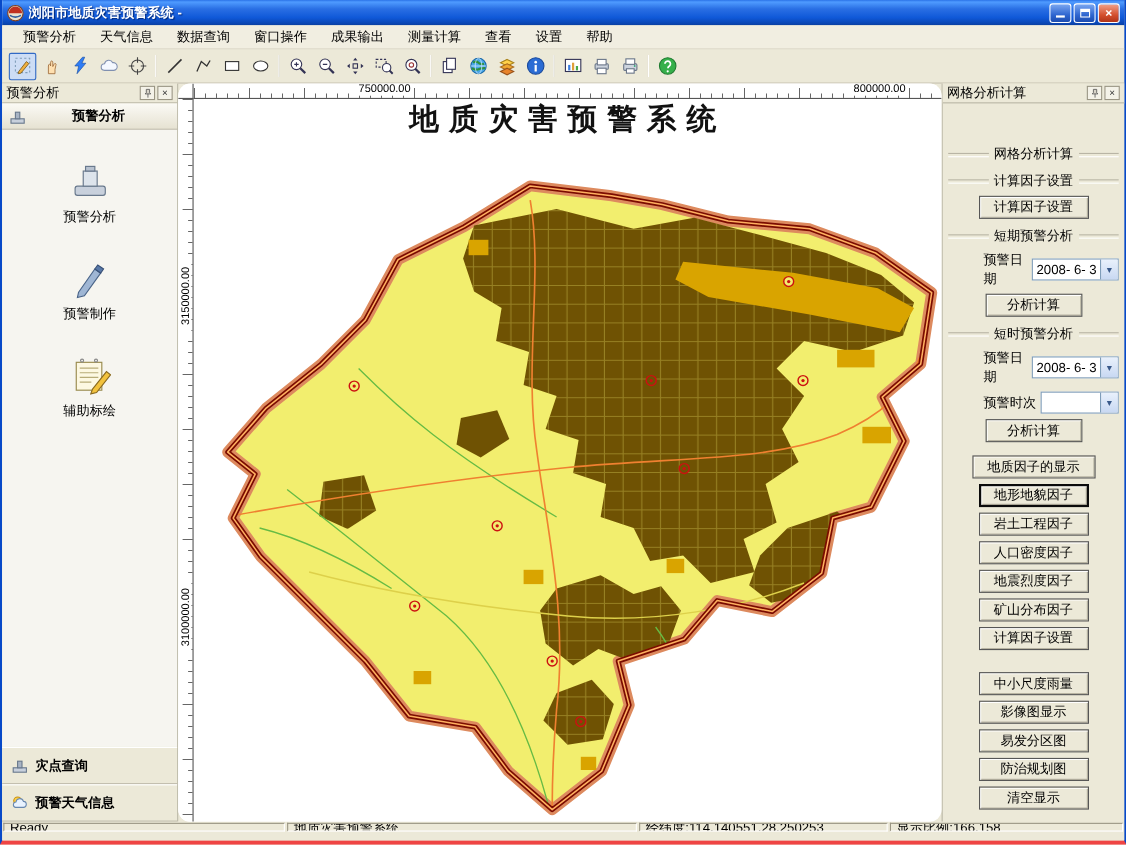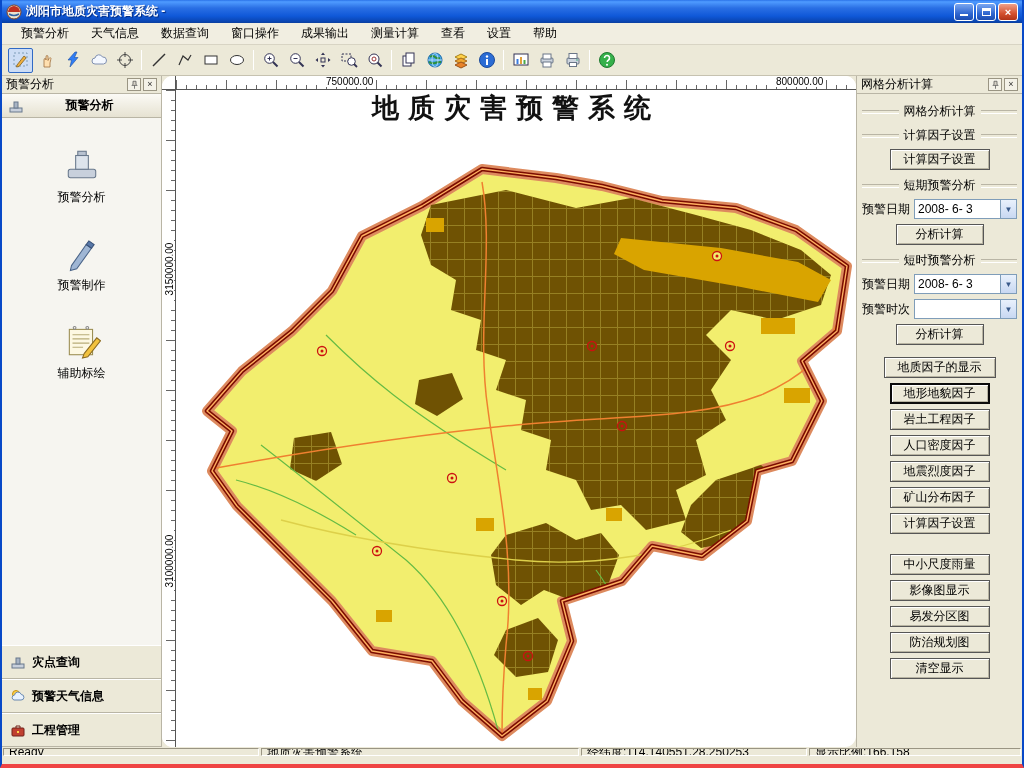--- a/index.html
+++ b/index.html
@@ -78,33 +78,33 @@
     background-size:4px 100%,9px 100%; background-position:right top,right top; background-repeat:no-repeat; }
   .vlabel { position:absolute; left:-27px; width:68px; height:10px; text-align:center;
     transform:rotate(-90deg); font-size:10px; background:#fff; }
   .map-canvas { position:absolute; left:14px; top:14px; width:680px; height:657px; }
   .map-title { position:absolute; left:14px; right:0; top:14px; text-align:center;
     font-family:"DejaVu Serif","Liberation Serif",serif; font-weight:bold; font-size:27px;
     letter-spacing:9px; color:#111; z-index:4; pointer-events:none; }
 
   
   .right-panel { width:166px; flex:0 0 166px; display:flex; flex-direction:column;
-    background:#ece9d8; border-left:1px solid #b9b5a5; }
+    background:#ece9d8; border-left:1px solid #b9b5a5;gap:29px; }
   .rp-content { flex:1; overflow:hidden; padding:2px 5px; }
   .rsep { display:flex; align-items:center; margin:7px 0 5px; white-space:nowrap; }
   .rsep::before,.rsep::after { content:""; flex:1; height:2px;
     border-top:1px solid #b9b5a5; border-bottom:1px solid #fff; }
   .rsep span { padding:0 5px; }
   .xp-btn { display:block; margin:5px auto; width:100px; height:21px; font-size:12px; text-align:center;
     background:#ece9d8; border:1px solid #565656; font-family:inherit; color:#000;
     box-shadow:inset 1px 1px 0 #fff, inset -1px -1px 0 #b8b4a2; cursor:default; }
   .xp-btn.wide { width:112px; }
   .xp-btn.primary { border:2px solid #0b0b0b; }
   .combo-row { display:flex; align-items:center; margin:5px 0; }
-  .combo-label { width:52px; }
+  .combo-label { width:52px;margin-left:32px; }
   .combo { flex:1; height:20px; display:flex; background:#fff; border:1px solid #7f9db9; }
   .combo-value { flex:1; padding:2px 3px; white-space:nowrap; overflow:hidden; }
   .combo-arrow { width:16px; display:flex; align-items:center; justify-content:center;
     background:linear-gradient(180deg,#e9f1fc,#c8d8f2); border-left:1px solid #7f9db9;
     color:#3a5a8a; font-size:8px; }
 
   
   .statusbar { height:17px; flex:0 0 17px; display:flex; background:#ece9d8; padding:1px 1px 8px 1px; gap:2px; }
   .sb-cell { border:1px solid; border-color:#9a9583 #fff #fff #9a9583; padding:0 5px;
     display:flex; align-items:center; white-space:nowrap; overflow:hidden; }
@@ -353,28 +353,20 @@
         </svg>
         <span>灾点查询</span>
       </div>
       <div class="lp-bar">
         <svg viewBox="0 0 16 16">
           <circle cx="6" cy="6" r="3.5" fill="#ffd24a" stroke="#c89010"></circle>
           <path d="M4 12 a2.5 2.5 0 0 1 .5-4.9 3.5 3.5 0 0 1 6.8-.6 A2.6 2.6 0 0 1 11 12z" fill="#e8f2ff" stroke="#6888b0"></path>
         </svg>
         <span>预警天气信息</span>
       </div>
-      <div class="lp-bar">
-        <svg viewBox="0 0 16 16">
-          <rect x="2" y="6" width="12" height="8" rx="1" fill="#c04030" stroke="#702018"></rect>
-          <path d="M6 6 v-2 h4 v2" fill="none" stroke="#702018"></path>
-          <rect x="7" y="9" width="2" height="2" fill="#ffd24a"></rect>
-        </svg>
-        <span>工程管理</span>
-      </div>
     </div>
 
     <div class="map-wrap">
       <div class="ruler-corner"></div>
       <div class="ruler-top">
         <span class="rlabel" style="left:148px">750000.00</span>
         <span class="rlabel" style="left:598px">800000.00</span>
       </div>
       <div class="ruler-left">
         <span class="vlabel" style="top:174px">3150000.00</span>

